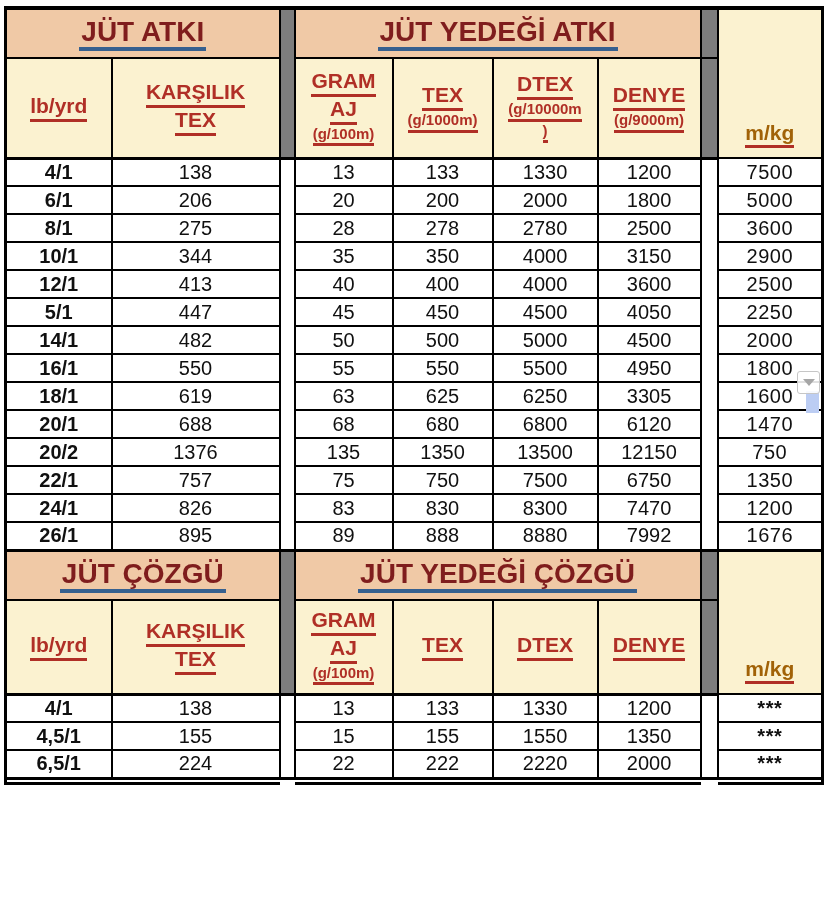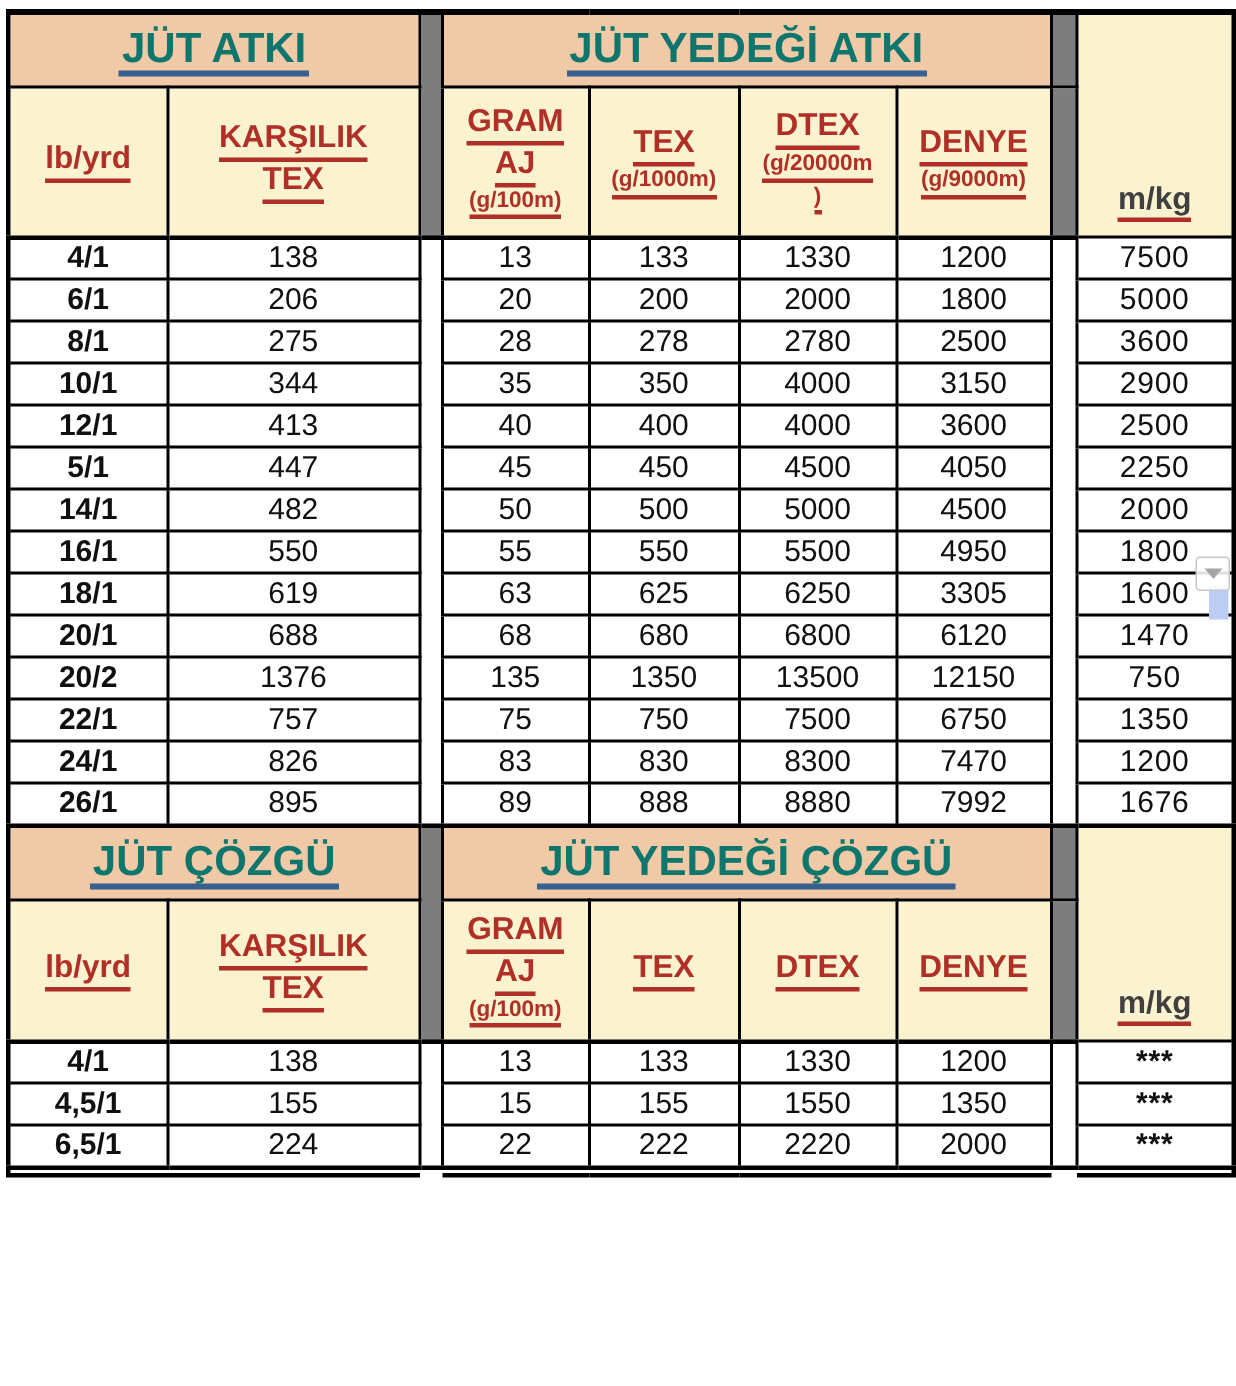--- a/index.html
+++ b/index.html
@@ -11,34 +11,34 @@
 
   table.sheet{
     border-collapse:collapse;table-layout:fixed;
     width:817px;margin:6px 0 0 4px;background:#fff;
     border-left:3px solid #000;border-right:3px solid #000;border-top:4px solid #000;border-bottom:0;
   }
   td{border:2px solid #000;text-align:center;vertical-align:middle;overflow:hidden;padding:0;}
 
   
   tr.rt{height:50px;}
-  td.title{background:#f0c9a6;color:#0f766e;font-size:28px;font-weight:bold;}
+  td.title{background:#f0c9a6;color:#7f1d1d;font-size:28px;font-weight:bold;}
   td.title .u{display:inline-block;border-bottom:4px solid #36608f;padding:0 2px 1px 2px;line-height:1.05;}
   tr.rt2 td{border-top:3px solid #000;text-align:center;}
 
   
   tr.rh1{height:100px;}
   tr.rh2{height:94px;}
   tr.rh1 td{border-bottom-width:3px;}
   tr.rh2 td{border-bottom-width:3px;}
   td.hdr{background:#fbf2d0;color:#b02f26;font-weight:bold;font-size:21px;line-height:1.18;}
   td.hdr .hl{display:block;}
   td.hdr .hl span{display:inline-block;border-bottom:3px solid #b02f26;padding-bottom:0;}
   td.hdr .unit{font-size:15px;line-height:1.25;}
-  td.mkg{background:#fbf2d0;color:#404040;font-weight:bold;font-size:21px;
+  td.mkg{background:#fbf2d0;color:#a16207;font-weight:bold;font-size:21px;
          vertical-align:bottom;padding-bottom:9px;}
   td.mkg .u{display:inline-block;border-bottom:3px solid #b02f26;}
 
   
   td.gutter{background:#7d7d7d;border-top:0;border-bottom:0;}
   td.gutter.gx{border-bottom:2px solid #000;}   
   td.gutter.gt{border-top:3px solid #000;}      
   tr.rh1 td.gutter,tr.rh2 td.gutter{border-bottom:3px solid #000;}
 
   
@@ -101,21 +101,21 @@
         <div class="hl"><span>GRAM</span></div>
         <div class="hl"><span>AJ</span></div>
         <div class="hl unit"><span>(g/100m)</span></div>
       </td>
       <td class="hdr">
         <div class="hl"><span>TEX</span></div>
         <div class="hl unit"><span>(g/1000m)</span></div>
       </td>
       <td class="hdr">
         <div class="hl"><span>DTEX</span></div>
-        <div class="hl unit"><span>(g/20000m</span></div>
+        <div class="hl unit"><span>(g/10000m</span></div>
         <div class="hl unit"><span>)</span></div>
       </td>
       <td class="hdr">
         <div class="hl"><span>DENYE</span></div>
         <div class="hl unit"><span>(g/9000m)</span></div>
       </td>
       <td class="gutter"></td>
     </tr>
   </tbody>
 

